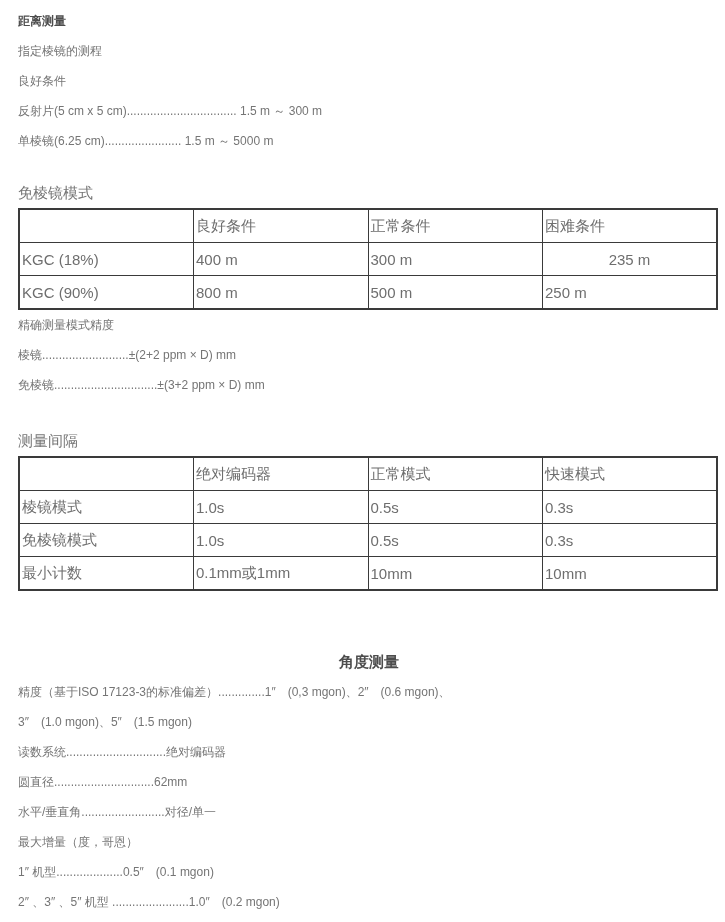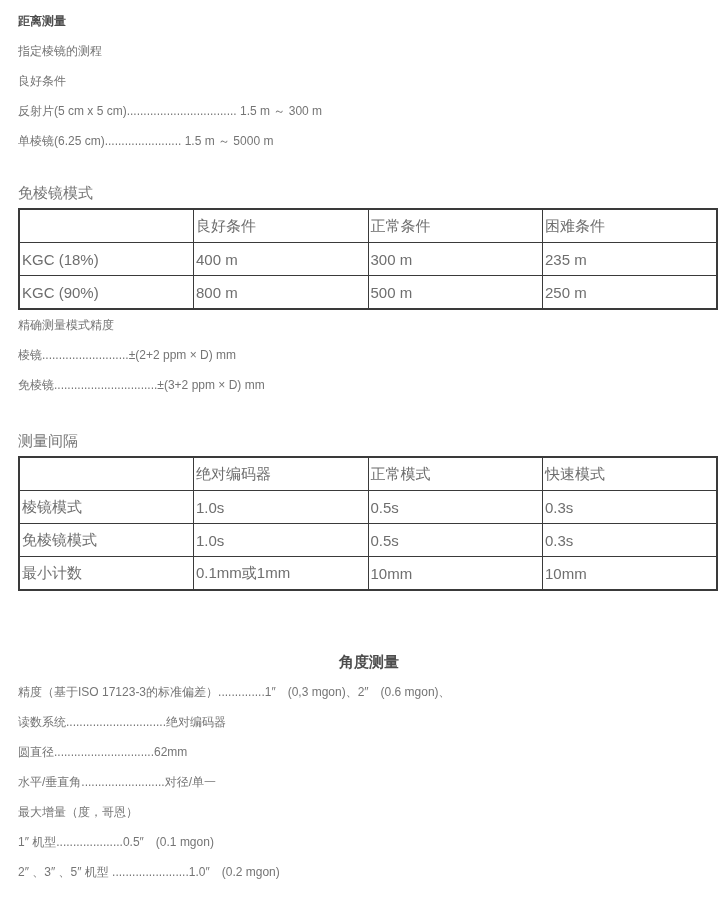--- a/index.html
+++ b/index.html
@@ -25,21 +25,21 @@
     border-collapse: collapse; table-layout: fixed;
     width: 700px; border: 2px solid #3a3a3a;
   }
   table.spec td {
     border: 1px solid #3a3a3a;
     height: 32px; padding: 0 2px 0 2px;
     font-size: 15px; color: #6e6e6e;
     vertical-align: middle; text-align: left;
     overflow: hidden; white-space: nowrap;
   }
-  table.spec td.center { text-align: left; margin-left: 18px; }
+  table.spec td.center { text-align: center; margin-left: 18px; }
   table.spec col { width: 25%; }
 </style>
 </head>
 <body>
 
 <div class="page">
 
   <div>
     <p class="line bold">距离测量</p>
     <p class="line">指定棱镜的测程</p>
@@ -119,20 +119,21 @@
       <td>10mm</td>
       <td>10mm</td>
     </tr>
   </tbody>
     </table>
 
   <div class="label-row angle">角度测量</div>
 
   <div>
     <p class="line">精度（基于ISO 17123-3的标准偏差）..............1″　(0,3 mgon)、2″　(0.6 mgon)、</p>
+    <p class="line">3″　(1.0 mgon)、5″　(1.5 mgon)</p>
     <p class="line">读数系统..............................绝对编码器</p>
     <p class="line">圆直径..............................62mm</p>
     <p class="line">水平/垂直角.........................对径/单一</p>
     <p class="line">最大增量（度，哥恩）</p>
     <p class="line">1″ 机型....................0.5″　(0.1 mgon)</p>
     <p class="line">2″ 、3″ 、5″ 机型 .......................1.0″　(0.2 mgon)</p>
   </div>
 
 </div>
 

